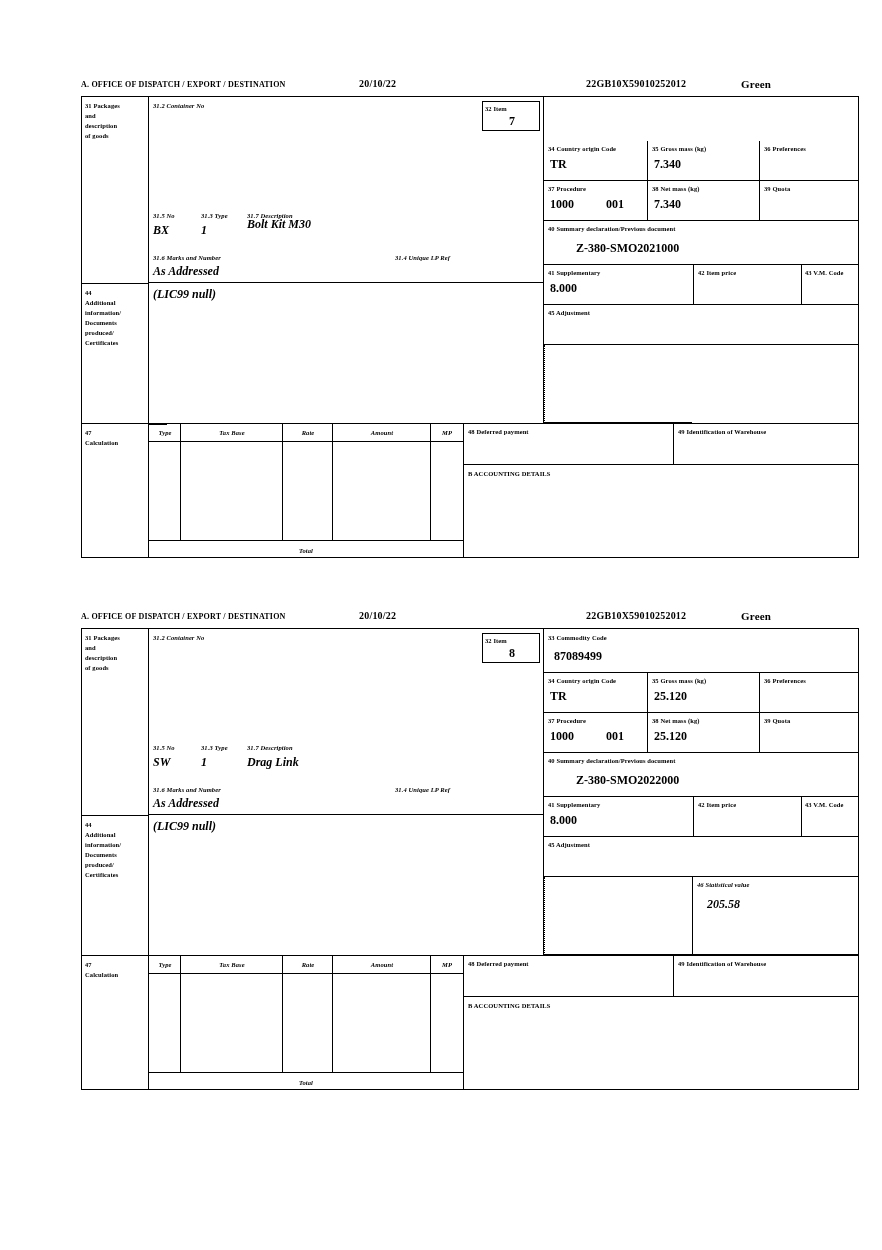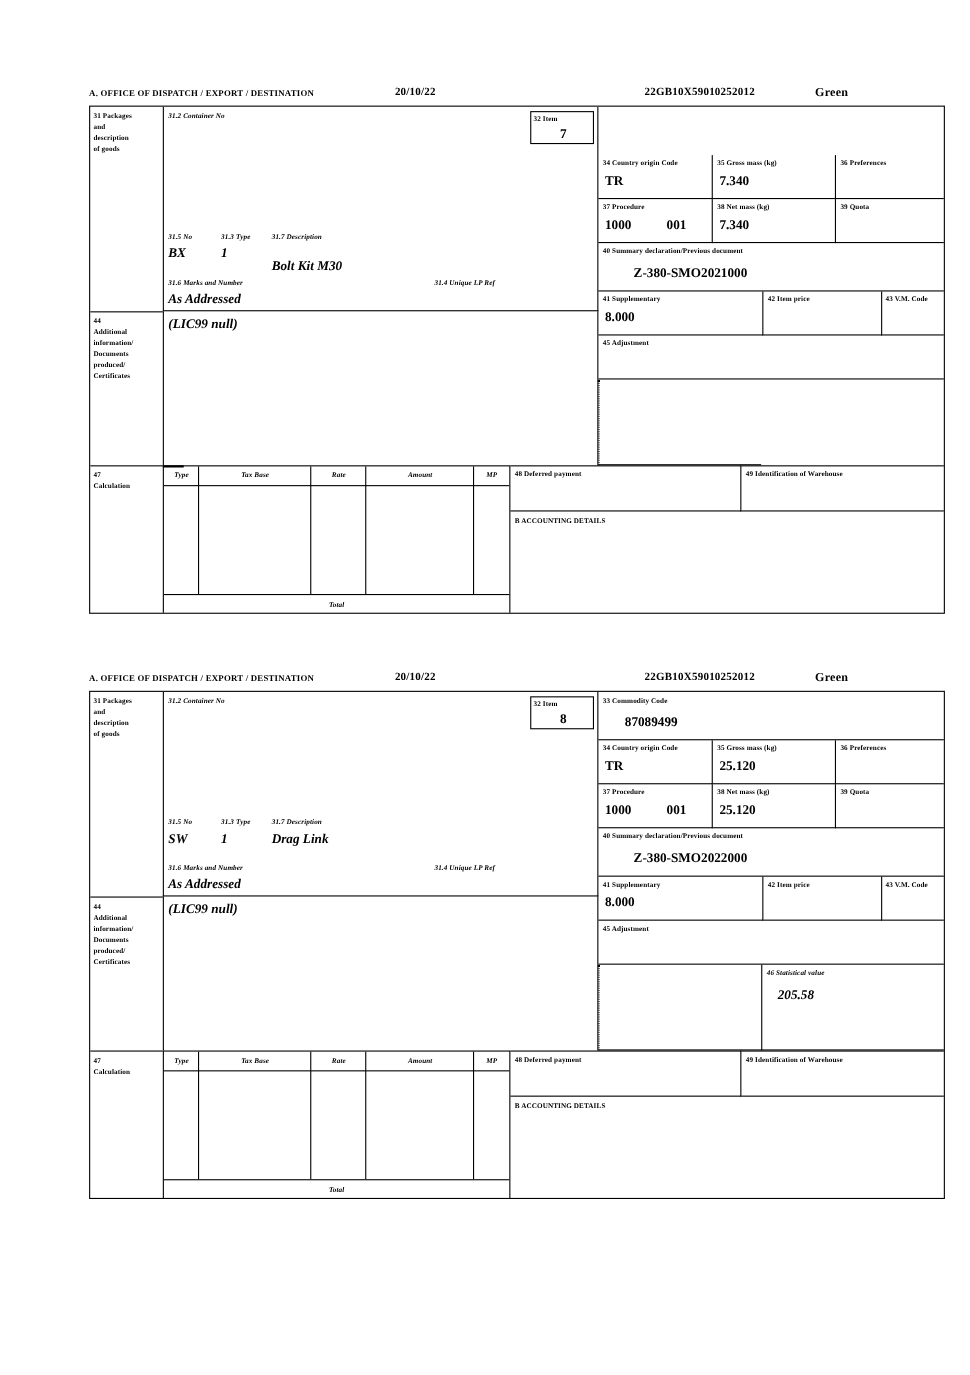--- a/index.html
+++ b/index.html
@@ -145,21 +145,21 @@
       <div class="cell bdr-l bdr-r bdr-b" style="left:66px;top:0;width:396px;height:186px;">
         <div class="lbl" style="position:absolute;left:4px;top:4px;">31.2 Container No</div>
         <div class="val" style="position:absolute;left:50px;top:2px;"></div>
 
         <div class="lbl" style="position:absolute;left:4px;top:114px;">31.5 No</div>
         <div class="lbl" style="position:absolute;left:52px;top:114px;">31.3 Type</div>
         <div class="lbl" style="position:absolute;left:98px;top:114px;">31.7 Description</div>
 
         <div class="val-big" style="position:absolute;left:4px;top:126px;">BX</div>
         <div class="val-big" style="position:absolute;left:52px;top:126px;">1</div>
-        <div class="val-big" style="position:absolute;left:98px;top:137px;">Bolt Kit M30</div>
+        <div class="val-big" style="position:absolute;left:98px;top:120px;">Bolt Kit M30</div>
 
         <div class="lbl" style="position:absolute;left:4px;top:156px;">31.6 Marks and Number</div>
         <div class="lbl" style="position:absolute;left:246px;top:156px;">31.4 Unique LP Ref</div>
         <div class="val-big" style="position:absolute;left:4px;top:167px;">As Addressed</div>
         <div class="val-sm" style="position:absolute;left:300px;top:167px;"></div>
       </div>
 
       <div class="item-box" style="left:400px;top:4px;width:58px;height:30px;">
         <div class="lbl" style="position:absolute;left:2px;top:2px;">32 Item</div>
         <div class="val-big ctr" style="position:absolute;left:0;top:12px;width:58px;">7</div>
@@ -320,21 +320,21 @@
         <div class="val-sm" style="position:absolute;left:300px;top:167px;"></div>
       </div>
 
       <div class="item-box" style="left:400px;top:4px;width:58px;height:30px;">
         <div class="lbl" style="position:absolute;left:2px;top:2px;">32 Item</div>
         <div class="val-big ctr" style="position:absolute;left:0;top:12px;width:58px;">8</div>
       </div>
 
       <div class="cell bdr-b" style="left:462px;top:0;width:316px;height:44px;">
         <div class="lbl" style="position:absolute;left:4px;top:4px;">33 Commodity Code</div>
-        <div class="val-big" style="position:absolute;left:10px;top:20px;margin-left:14px;">87089499</div>
+        <div class="val-big" style="position:absolute;left:10px;top:20px;">87089499</div>
       </div>
 
       <div class="cell bdr-b bdr-r" style="left:462px;top:44px;width:104px;height:40px;">
         <div class="lbl" style="position:absolute;left:4px;top:3px;">34 Country origin Code</div>
         <div class="val-big" style="position:absolute;left:6px;top:16px;">TR</div>
       </div>
       <div class="cell bdr-b bdr-r" style="left:566px;top:44px;width:112px;height:40px;">
         <div class="lbl" style="position:absolute;left:4px;top:3px;">35 Gross mass (kg)</div>
         <div class="val-big" style="position:absolute;left:6px;top:16px;">25.120</div>
       </div>

